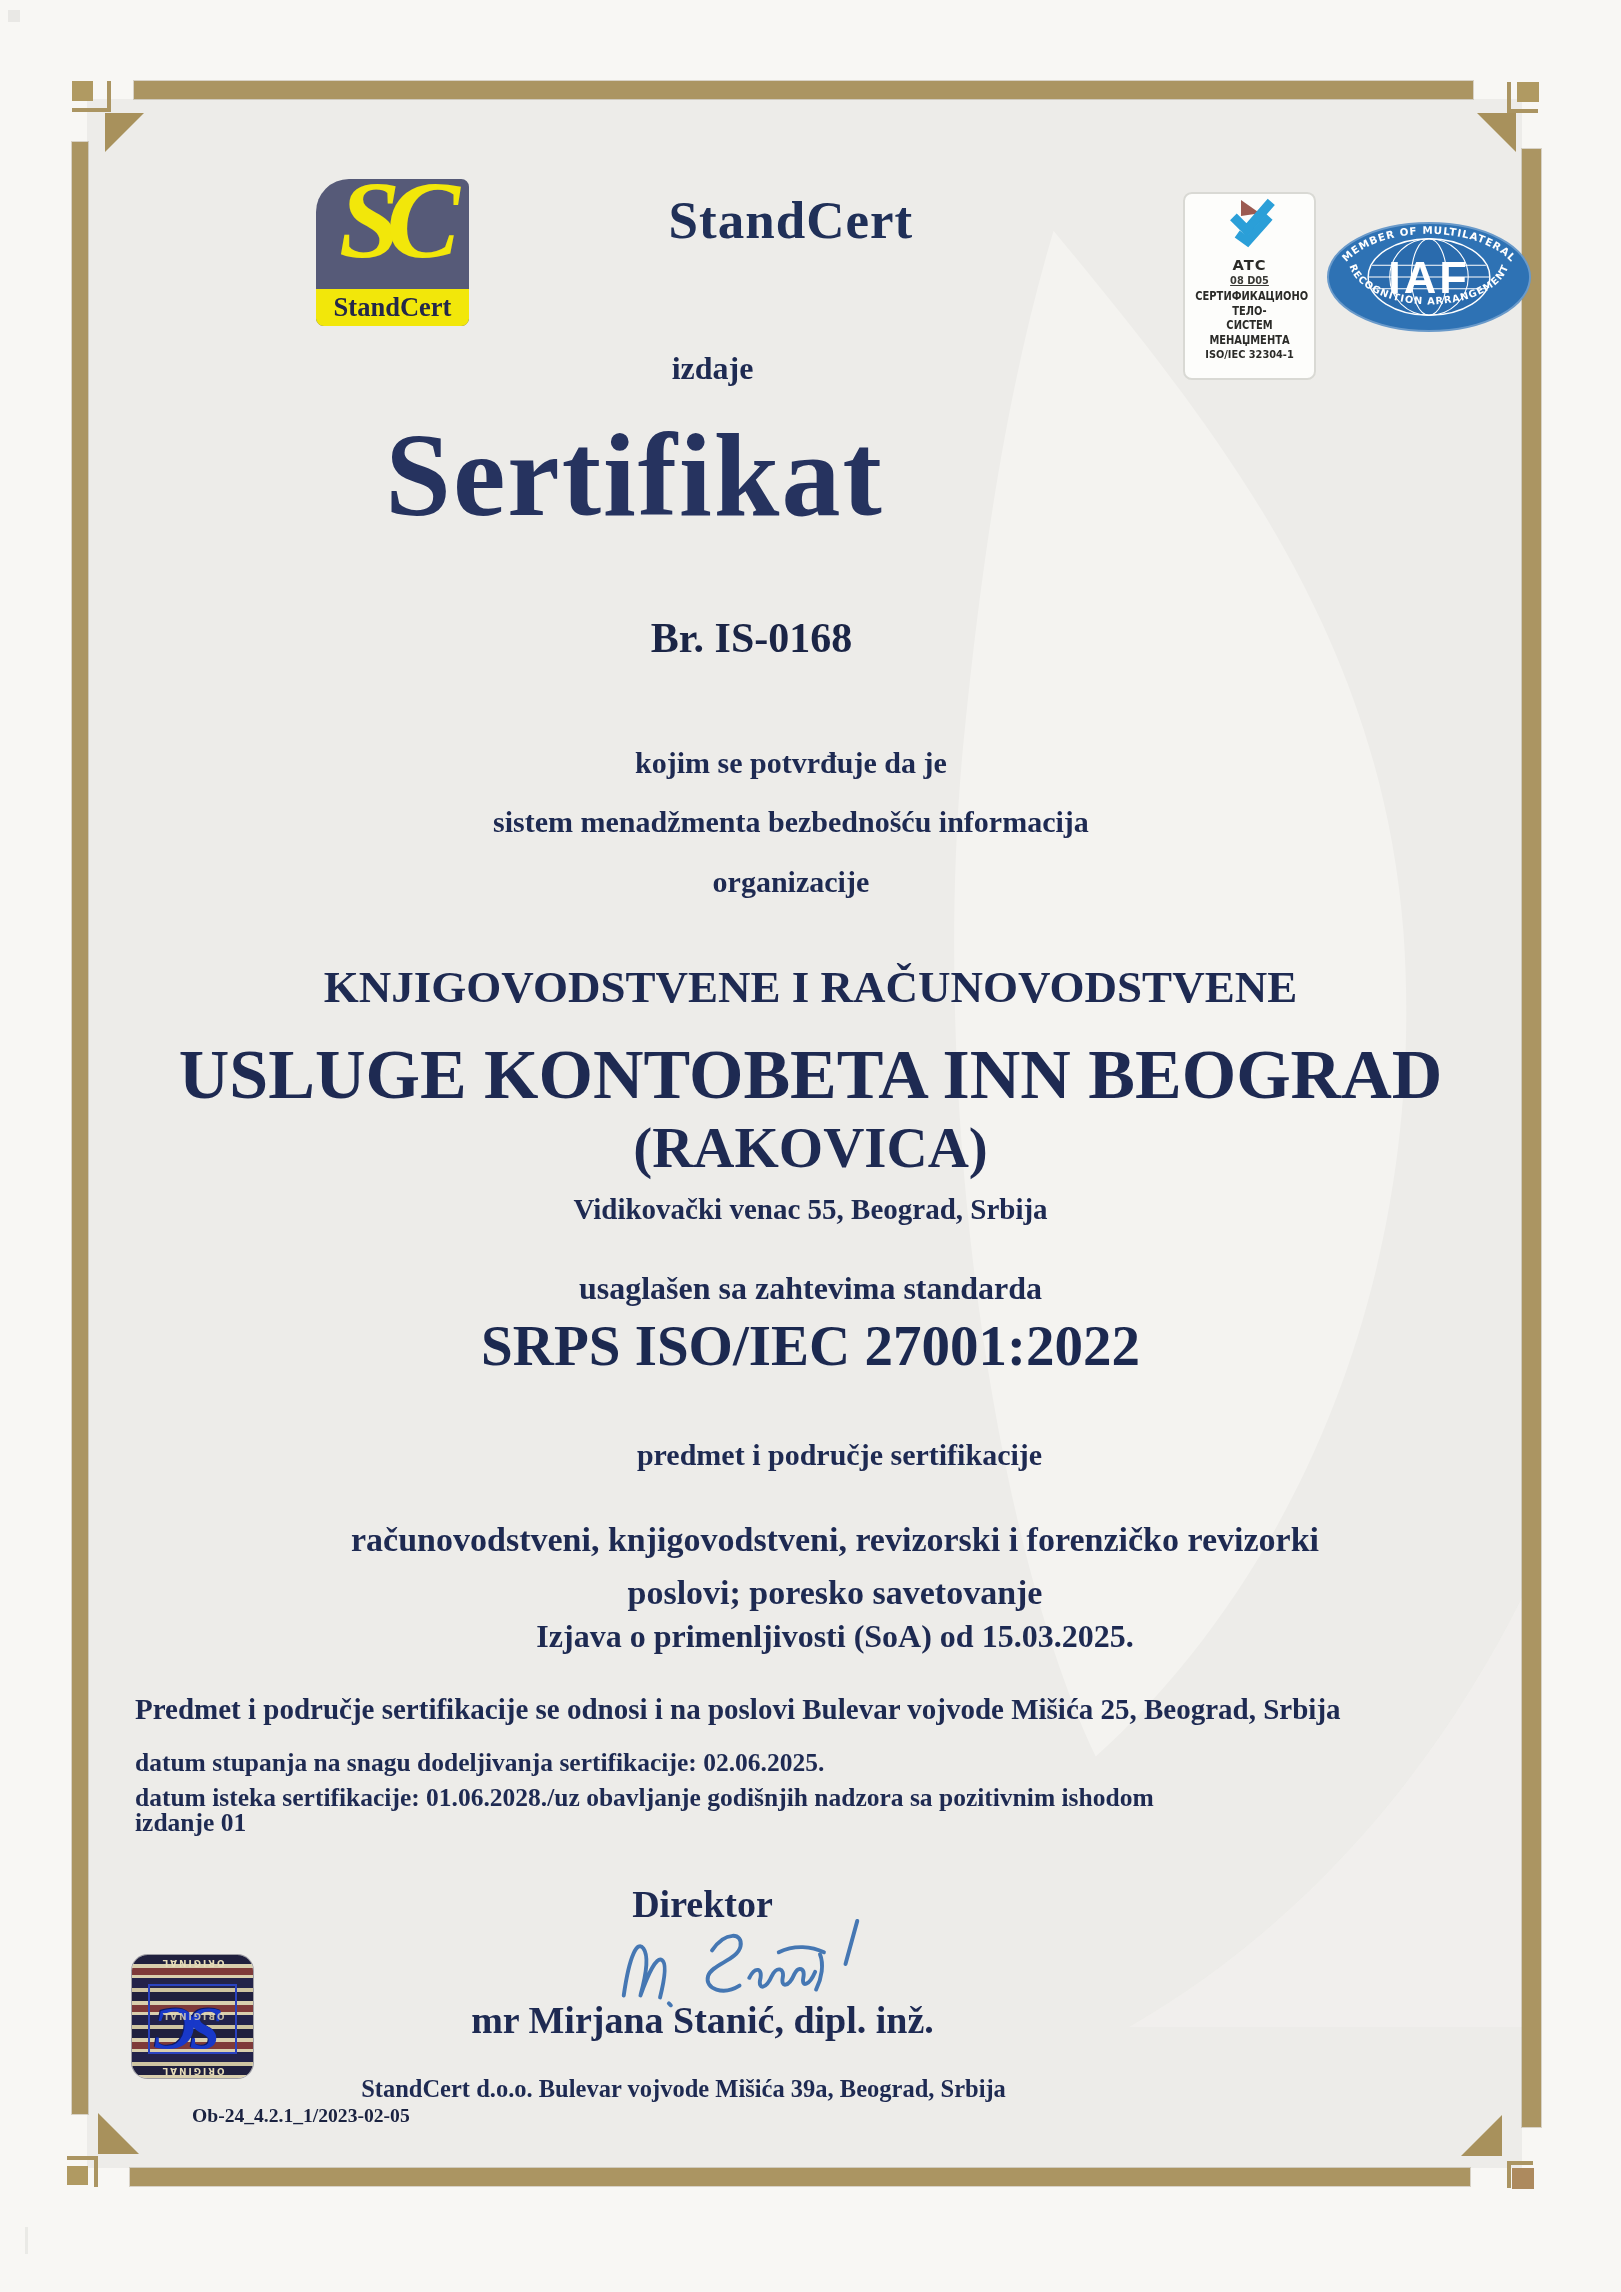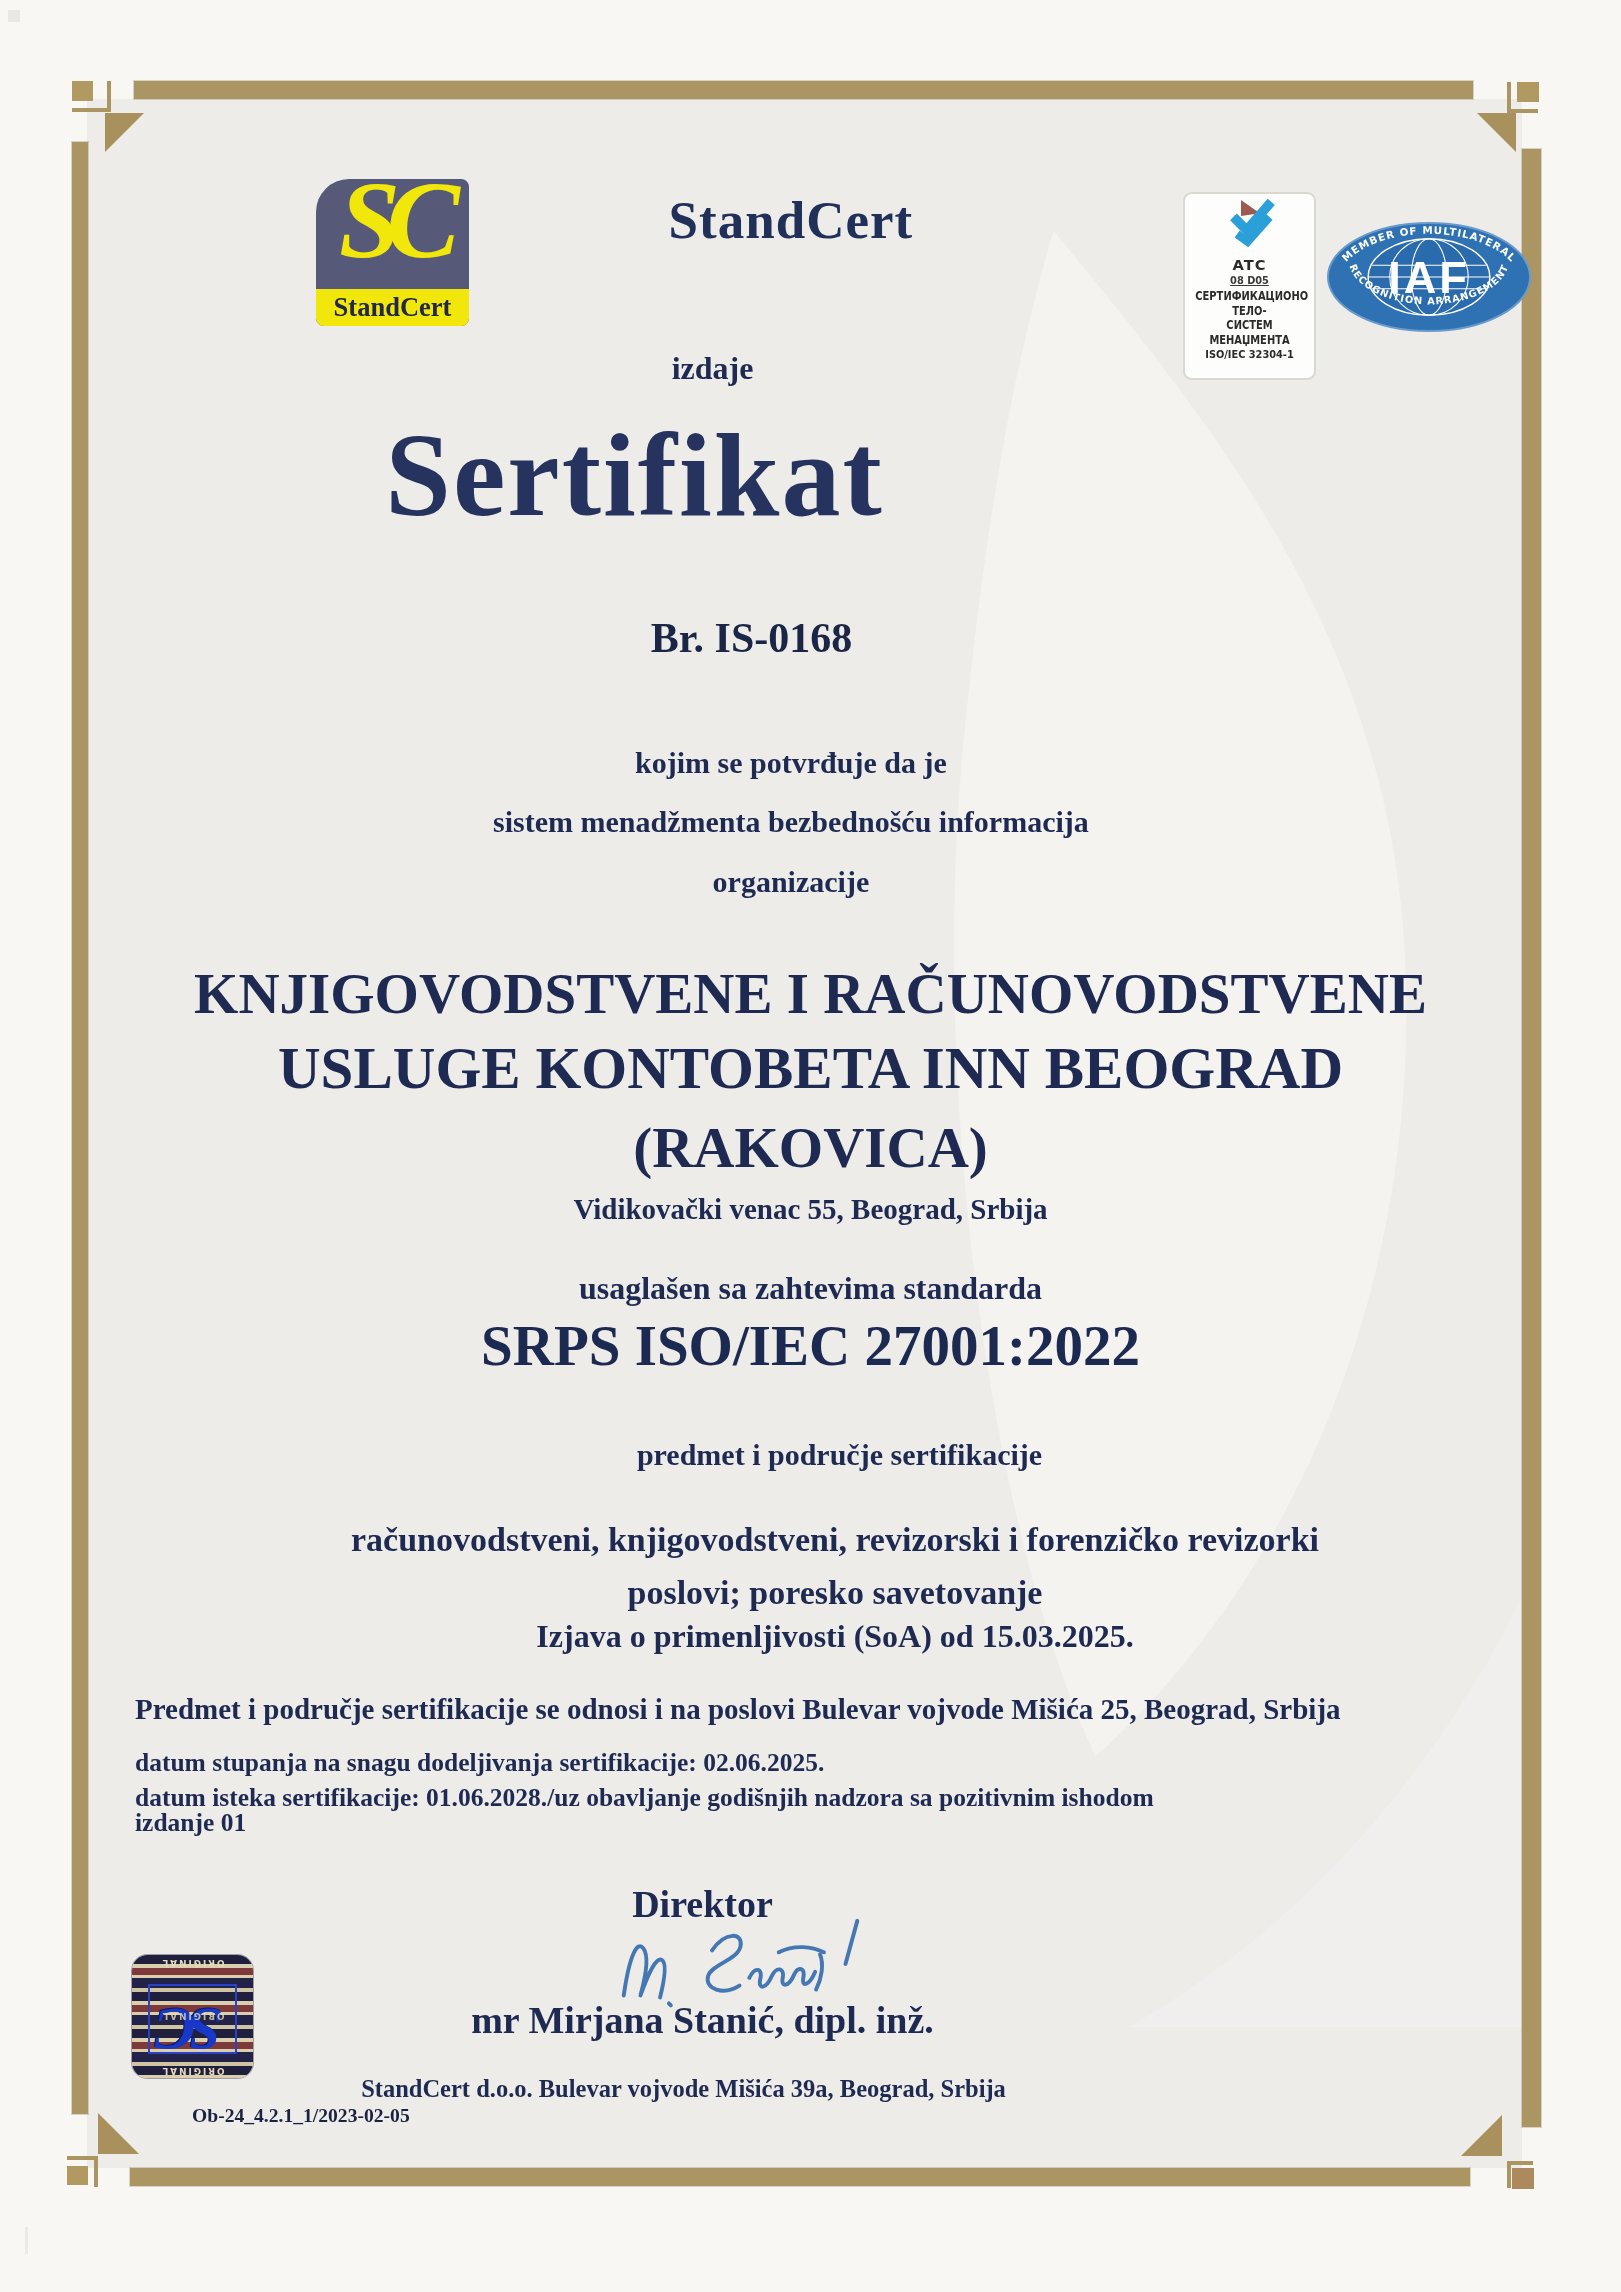--- a/index.html
+++ b/index.html
@@ -112,22 +112,22 @@
     </text>
   </svg>
 
   <div class="t c" style="top:412px;font-size:118px;letter-spacing:2px;transform:translateX(-176px);color:#26335f;">Sertifikat</div>
   <div class="t c" style="top:616px;font-size:42px;transform:translateX(-59px);color:#1b2546;">Br. IS-0168</div>
 
   <div class="t c" style="top:747px;font-size:30px;transform:translateX(-19.6px);">kojim se potvrđuje da je</div>
   <div class="t c" style="top:806px;font-size:30px;transform:translateX(-19.6px);">sistem menadžmenta bezbednošću informacija</div>
   <div class="t c" style="top:866px;font-size:30px;transform:translateX(-19.6px);">organizacije</div>
 
-  <div class="t c" style="top:963px;font-size:57px;">KNJIGOVODSTVENE I RAČUNOVODSTVENE</div>
-  <div class="t c" style="top:1037px;font-size:59px;">USLUGE KONTOBETA INN BEOGRAD</div>
+  <div class="t c" style="top:963px;font-size:45px;">KNJIGOVODSTVENE I RAČUNOVODSTVENE</div>
+  <div class="t c" style="top:1037px;font-size:70px;">USLUGE KONTOBETA INN BEOGRAD</div>
   <div class="t c" style="top:1117px;font-size:57px;">(RAKOVICA)</div>
   <div class="t c" style="top:1194px;font-size:29px;">Vidikovački venac 55, Beograd, Srbija</div>
 
   <div class="t c" style="top:1271px;font-size:32px;">usaglašen sa zahtevima standarda</div>
   <div class="t c" style="top:1315px;font-size:57px;color:#1c2950;">SRPS ISO/IEC 27001:2022</div>
 
   <div class="t c" style="top:1439px;font-size:30px;transform:translateX(29px);">predmet i područje sertifikacije</div>
   <div class="t c" style="top:1522px;font-size:34px;transform:translateX(24.5px);">računovodstveni, knjigovodstveni, revizorski i forenzičko revizorki</div>
   <div class="t c" style="top:1575px;font-size:34px;transform:translateX(24.5px);">poslovi; poresko savetovanje</div>
   <div class="t c" style="top:1619px;font-size:32px;transform:translateX(24.5px);">Izjava o primenljivosti (SoA) od 15.03.2025.</div>

